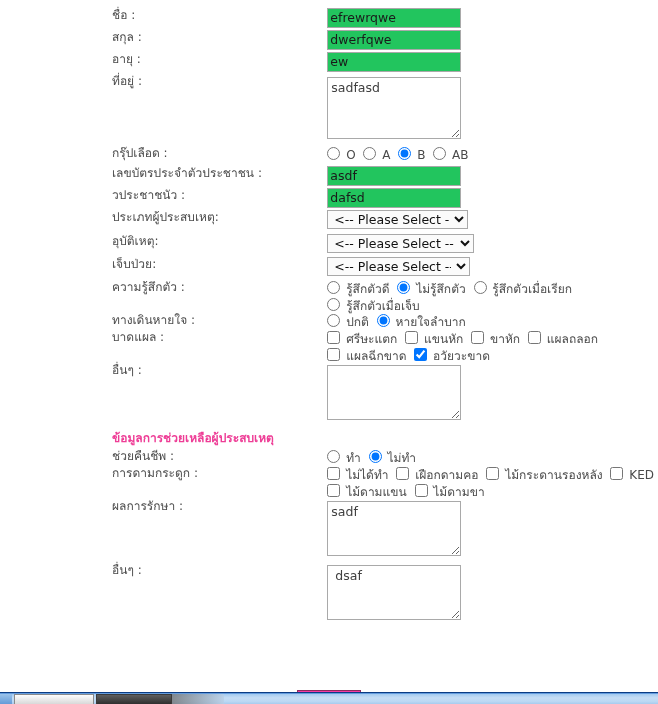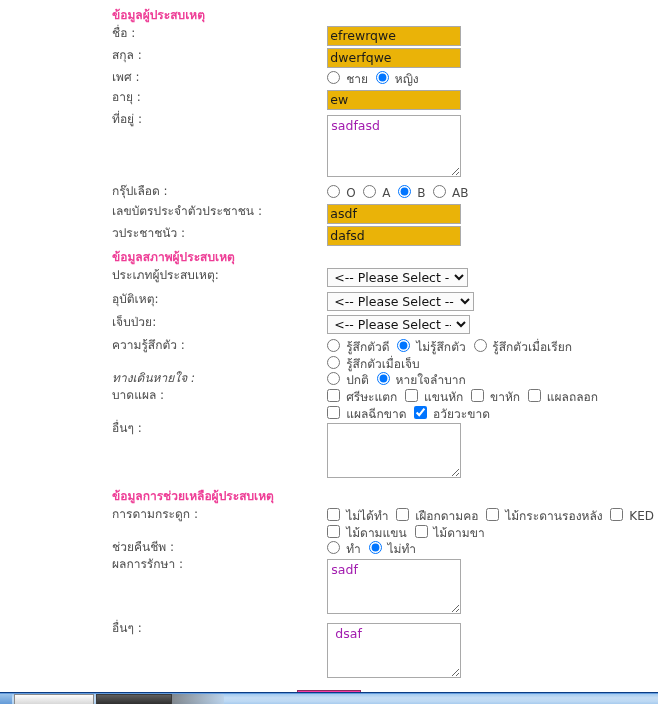--- a/index.html
+++ b/index.html
@@ -56,34 +56,34 @@
     white-space: nowrap;
   }
   .row-label-mid { vertical-align: middle; }
 
   
   input.txt {
     font-family: "DejaVu Sans", "Liberation Sans", sans-serif;
     font-size: 12.5px;
     color: #1a1a1a;
     border: 1px solid #a9a9a9;
-    background: #eab308;
+    background: #22c55e;
     padding: 1px 2px;
     margin: 0;
     height: 16px;
     line-height: 16px;
     box-sizing: content-box;
     width: 128px;
   }
 
   
   textarea.ta {
     font-family: "DejaVu Sans", "Liberation Sans", sans-serif;
     font-size: 12.5px;
-    color: #a21caf;
+    color: #404040;
     border: 1px solid #a9a9a9;
     background: #fff;
     padding: 2px 3px;
     margin: 0;
     resize: both;
     overflow: hidden;
     box-sizing: border-box;
     width: 134px;
     height: 60px;
     line-height: 15px;
@@ -193,61 +193,39 @@
   }
 </style>
 </head>
 <body>
 
 <div class="page">
 
   <table class="form-table">
 
     <tbody>
-        <tr>
-      <td class="col-label" colspan="2">
-        <div class="section-title">ข้อมูลผู้ประสบเหตุ</div>
-      </td>
-    </tr>
 
     <tr>
       <td class="col-label row-label-mid" style="height:22px;">
         <span class="fld-label">ชื่อ :</span>
       </td>
       <td class="col-field">
         <input class="txt" type="text" value="efrewrqwe" style="">
       </td>
     </tr>
 
     <tr>
       <td class="col-label row-label-mid" style="height:22px;">
         <span class="fld-label">สกุล :</span>
       </td>
       <td class="col-field">
         <input class="txt" type="text" value="dwerfqwe" style="">
       </td>
     </tr>
 
-    <tr>
-      <td class="col-label row-label-mid" style="height:20px;">
-        <span class="fld-label">เพศ :</span>
-      </td>
-      <td class="col-field">
-        <div class="optline">
-          <span class="opt">
-            <input type="radio" name="gender" style="">
-            <label>ชาย</label>
-          </span>
-          <span class="opt">
-            <input type="radio" name="gender" checked="" style="">
-            <label>หญิง</label>
-          </span>
-        </div>
-      </td>
-    </tr>
 
     <tr>
       <td class="col-label row-label-mid" style="height:22px;">
         <span class="fld-label">อายุ :</span>
       </td>
       <td class="col-field">
         <input class="txt" type="text" value="ew" style="">
       </td>
     </tr>
 
@@ -297,25 +275,20 @@
 
     <tr>
       <td class="col-label row-label-mid" style="height:22px;">
         <span class="fld-label">วประชาชนัว :</span>
       </td>
       <td class="col-field">
         <input class="txt" type="text" value="dafsd" style="">
       </td>
     </tr>
 
-    <tr>
-      <td class="col-label" colspan="2" style="padding-top:2px;">
-        <div class="section-title">ข้อมูลสภาพผู้ประสบเหตุ</div>
-      </td>
-    </tr>
 
     <tr>
       <td class="col-label row-label-mid" style="height:24px;">
         <span class="fld-label">ประเภทผู้ประสบเหตุ:</span>
       </td>
       <td class="col-field">
         <select class="sel sel-1">
           <option>&lt;-- Please Select --&gt;</option>
         </select>
       </td>
@@ -365,21 +338,21 @@
         <div class="optline">
           <span class="opt">
             <input type="radio" name="consc" style="">
             <label>รู้สึกตัวเมื่อเจ็บ</label>
           </span>
         </div>
       </td>
     </tr>
 
     <tr>
-      <td class="col-label row-label-mid" style="height:17px;font-style:italic;">
+      <td class="col-label row-label-mid" style="height:17px;">
         <span class="fld-label">ทางเดินหายใจ :</span>
       </td>
       <td class="col-field">
         <div class="optline">
           <span class="opt">
             <input type="radio" name="airway" style="">
             <label>ปกติ</label>
           </span>
           <span class="opt">
             <input type="radio" name="airway" checked="" style="">
@@ -436,20 +409,38 @@
 
     <tr>
       <td class="col-label" colspan="2" style="padding-top:2px;">
         <div class="section-title">ข้อมูลการช่วยเหลือผู้ประสบเหตุ</div>
       </td>
     </tr>
 
 
 
     <tr>
+      <td class="col-label row-label-mid" style="height:17px;">
+        <span class="fld-label">ช่วยคืนชีพ :</span>
+      </td>
+      <td class="col-field">
+        <div class="optline">
+          <span class="opt">
+            <input type="radio" name="cpr" style="">
+            <label>ทำ</label>
+          </span>
+          <span class="opt">
+            <input type="radio" name="cpr" checked="" style="">
+            <label>ไม่ทำ</label>
+          </span>
+        </div>
+      </td>
+    </tr>
+
+    <tr>
       <td class="col-label row-label-mid" style="height:33px;">
         <span class="fld-label">การดามกระดูก :</span>
       </td>
       <td class="col-field">
         <div class="optline">
           <span class="opt">
             <input type="checkbox" style="">
             <label>ไม่ได้ทำ</label>
           </span>
           <span class="opt">
@@ -466,38 +457,20 @@
           </span>
         </div>
         <div class="optline">
           <span class="opt">
             <input type="checkbox" style="">
             <label>ไม้ดามแขน</label>
           </span>
           <span class="opt">
             <input type="checkbox" style="">
             <label>ไม้ดามขา</label>
-          </span>
-        </div>
-      </td>
-    </tr>
-
-    <tr>
-      <td class="col-label row-label-mid" style="height:17px;">
-        <span class="fld-label">ช่วยคืนชีพ :</span>
-      </td>
-      <td class="col-field">
-        <div class="optline">
-          <span class="opt">
-            <input type="radio" name="cpr" style="">
-            <label>ทำ</label>
-          </span>
-          <span class="opt">
-            <input type="radio" name="cpr" checked="" style="">
-            <label>ไม่ทำ</label>
           </span>
         </div>
       </td>
     </tr>
 
     <tr>
       <td class="col-label row-label-mid" style="height:64px;">
         <span class="fld-label">ผลการรักษา :</span>
       </td>
       <td class="col-field" style="padding-top:2px;">

